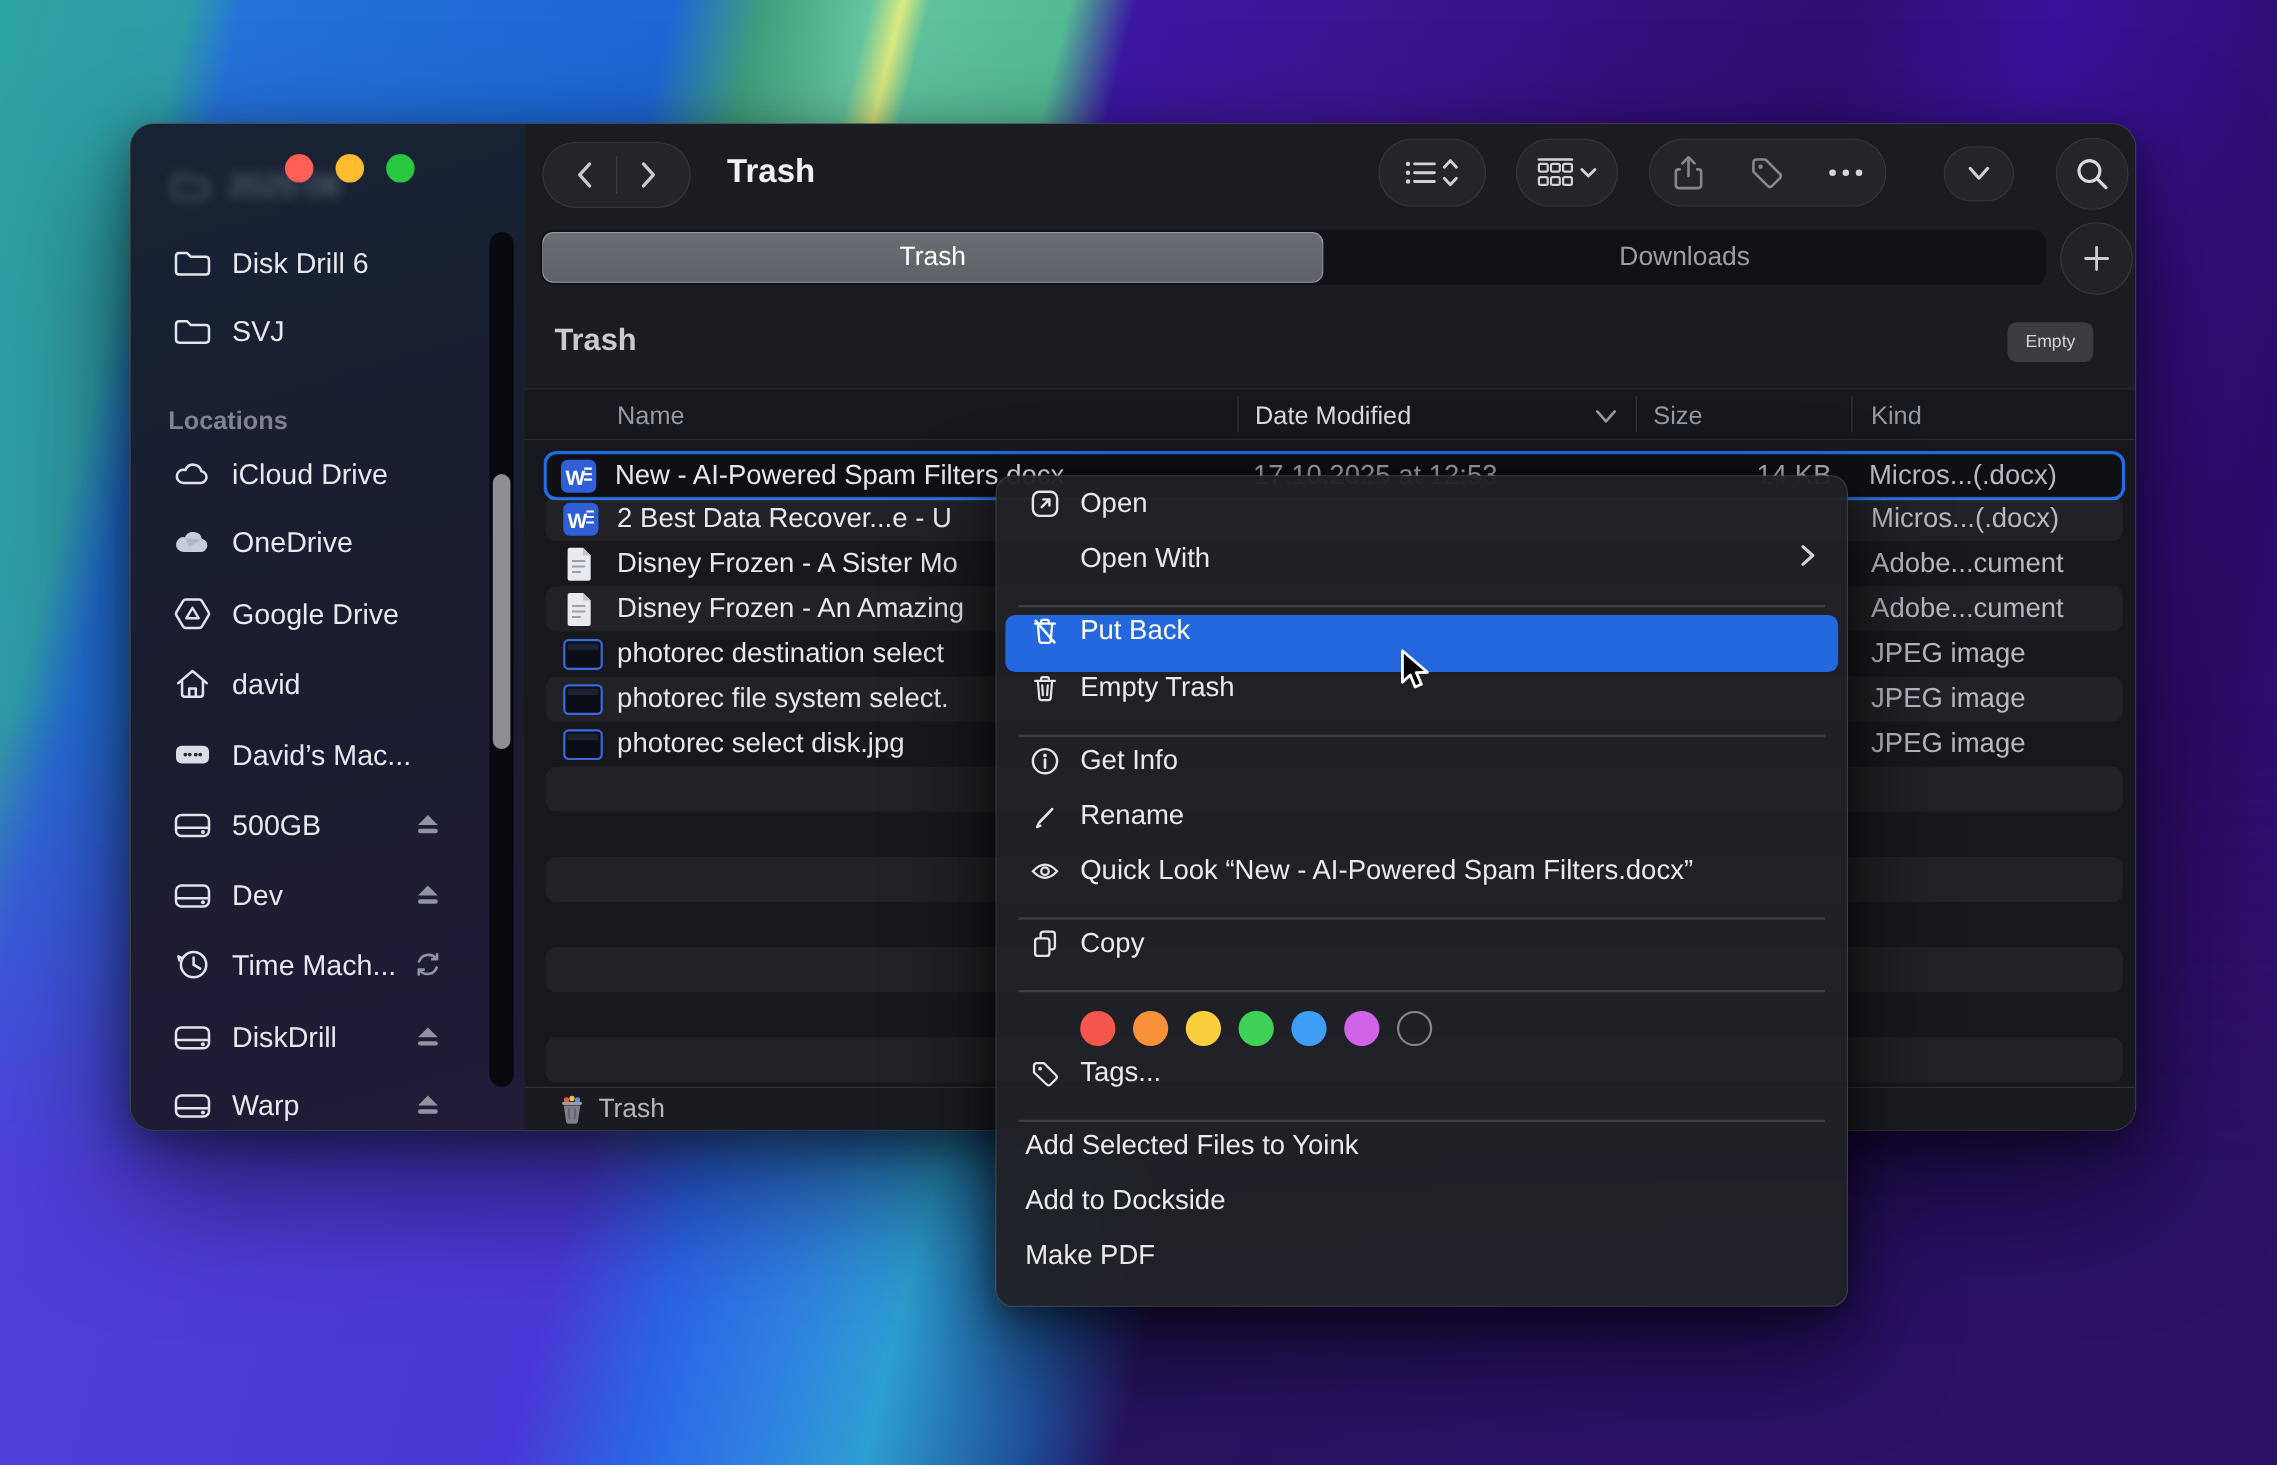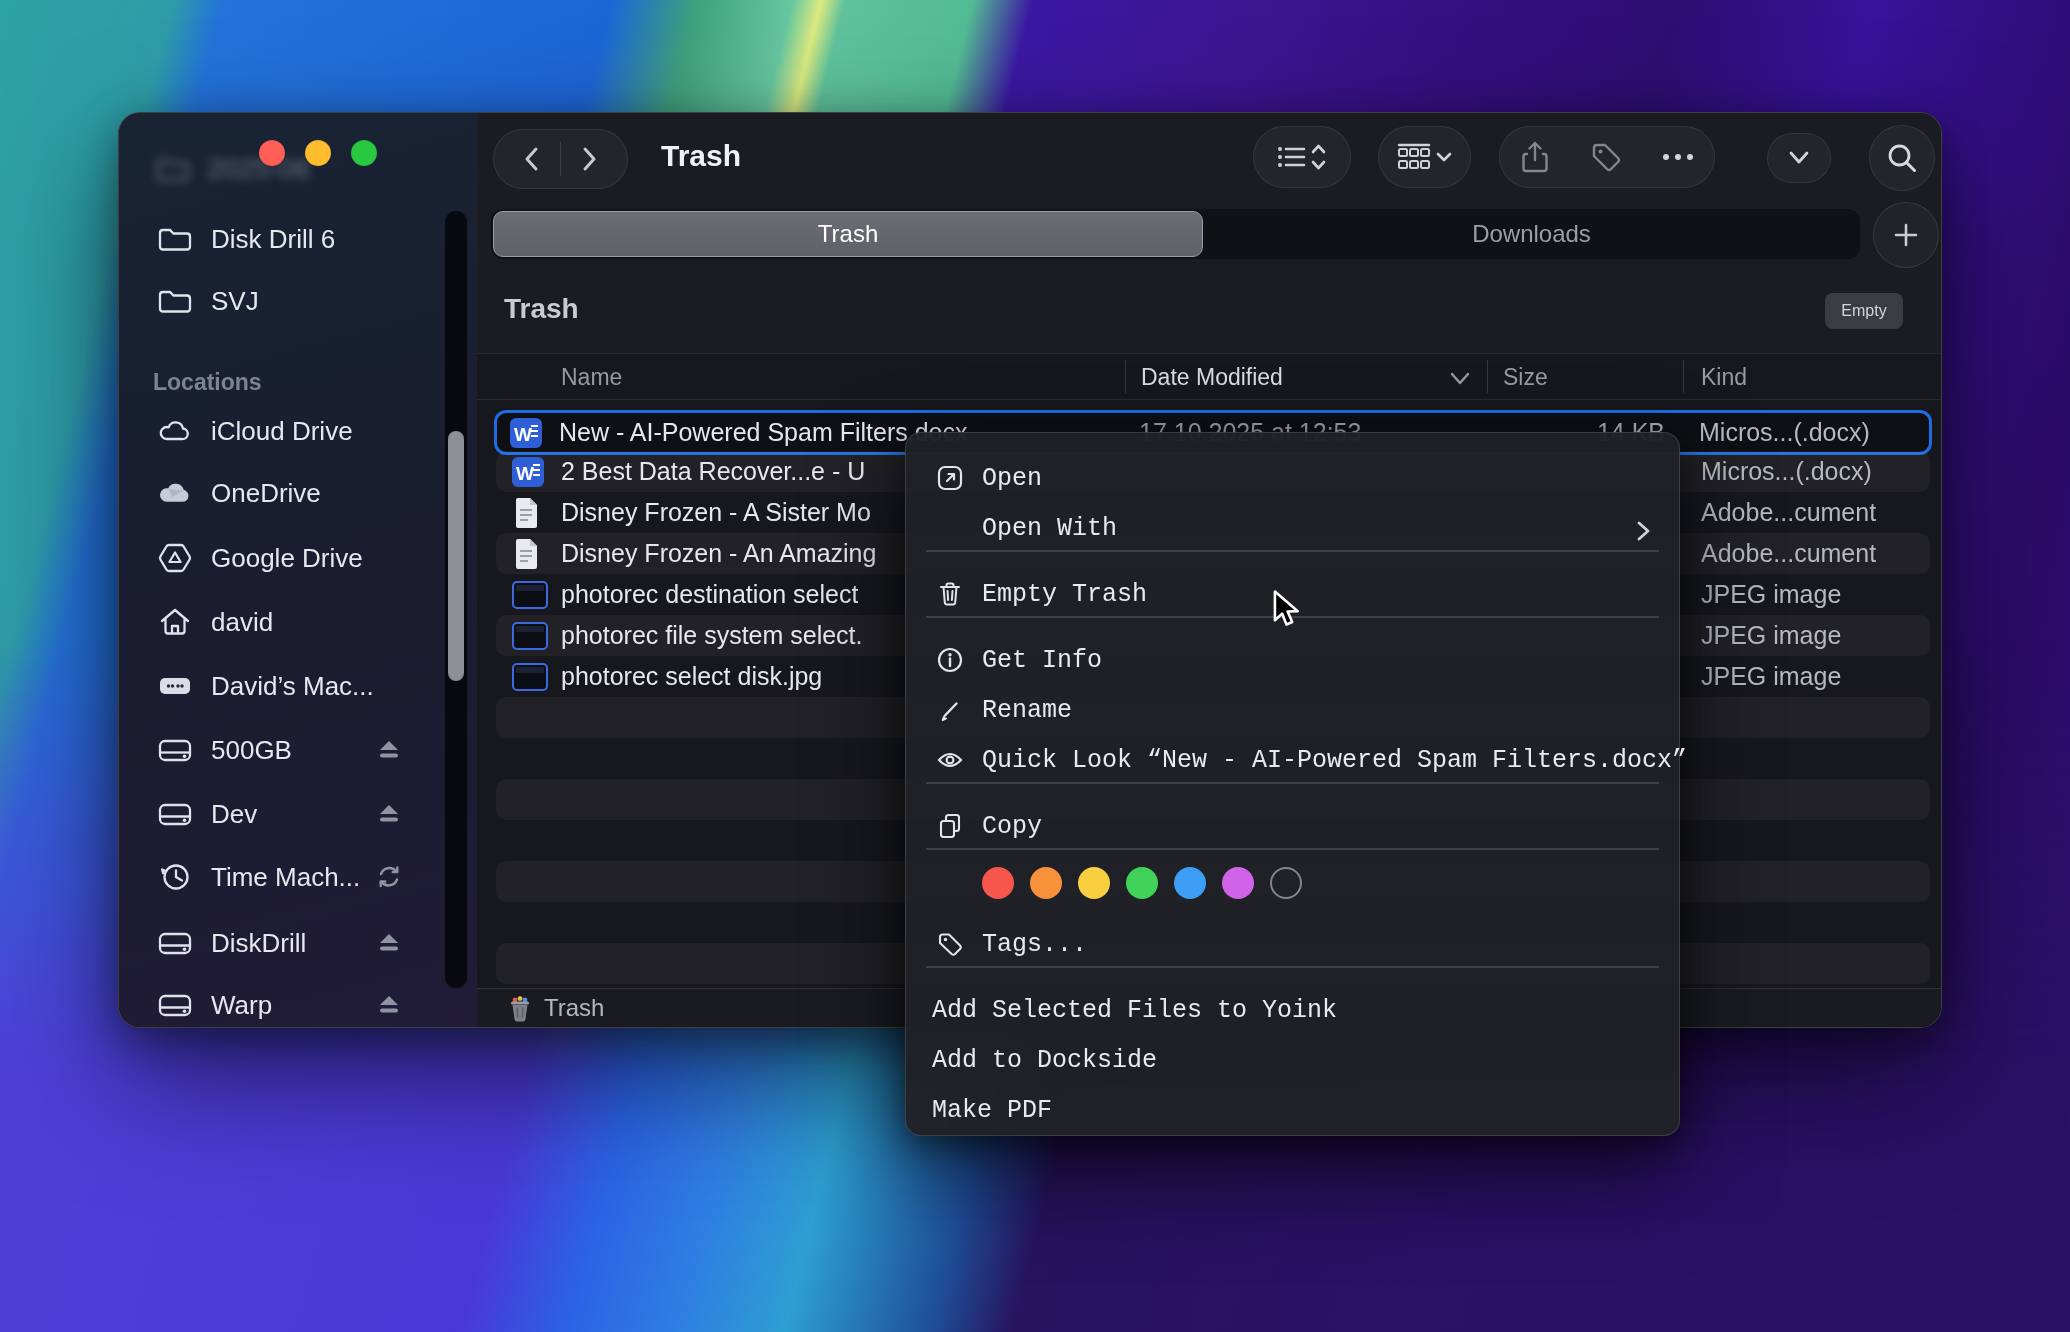--- a/index.html
+++ b/index.html
@@ -65,21 +65,21 @@
   .c-date{left:645px;color:#9fa3ad;} .c-size{left:981px;width:190px;justify-content:flex-end;color:#aeb2bb;}
   .c-kind{left:1205px;color:#b6b9c1;}
   .statusbar{position:absolute;left:0;bottom:0;width:100%;height:38px;border-top:1px solid rgba(255,255,255,.1);
     display:flex;align-items:center;background:#1a1b20;}
   .statusbar .slabel{margin-left:10px;color:#b4b7bf;font-size:24px;}
   
   .menu{position:absolute;left:905px;top:432px;width:775px;border-radius:16px;
     background:rgba(32,33,38,.97);border:1px solid rgba(255,255,255,.13);
     box-shadow:0 40px 90px rgba(0,0,0,.6),0 8px 30px rgba(0,0,0,.45);
     padding:10px 0;box-sizing:border-box;}
-  .mi{position:relative;height:50px;display:flex;align-items:flex-end;padding-left:26px;color:#e9eaee;font-size:25px;font-family:Liberation Mono, monospace;}
+  .mi{position:relative;height:50px;display:flex;align-items:flex-start;padding-left:26px;color:#e9eaee;font-size:25px;}
   .mi .mico{width:36px;flex:0 0 36px;display:flex;align-items:center;justify-content:center;}
   .mi .mlabel{margin-left:14px;white-space:nowrap;}
   .mi.noicon .mlabel{margin-left:0;}
   .mi.indent{padding-left:76px;}
   .mi.hl{height:52px;margin:0 8px;padding-left:18px;border-radius:9px;background:#2468df;color:#fff;}
   .msep{height:2px;margin:7px 20px;background:rgba(255,255,255,.14);}
   .subarrow{position:absolute;right:28px;color:#cfd2d8;font-size:26px;}
   .dotrow{height:52px;display:flex;align-items:center;gap:16px;padding-left:76px;}
   .dot{width:32px;height:32px;border-radius:50%;}
   .dot.empty{background:transparent;border:2.5px solid #85868c;box-sizing:border-box;}
@@ -483,20 +483,29 @@
     </div>
     <div class="mi indent noicon">
       <span class="mlabel">Open With</span>
       <span class="subarrow">
           <svg width="16" height="24" viewBox="0 0 16 24">
             <path d="M4 4 l9 8 -9 8" fill="none" stroke="#cfd2d8" stroke-width="2.8" stroke-linecap="round" stroke-linejoin="round"></path>
           </svg>
         </span>
     </div>
     <div class="msep"></div>
+    <div class="mi hl" style="background: rgb(36, 104, 223);">
+      <span class="mico">
+          <svg width="30" height="30" viewBox="0 0 30 30">
+            <path d="M6 8 h18 M11.5 8 v-1.8 q0-1.6 1.6-1.6 h3.8 q1.6 0 1.6 1.6 V8 M8.5 8 l1.3 15.5 q.2 2 2.2 2 h6 q2 0 2.2-2 L21.5 8" fill="none" stroke="#fff" stroke-width="2.1" stroke-linecap="round"></path>
+            <path d="M6.5 5.5 L23.5 25" stroke="#fff" stroke-width="2.3" stroke-linecap="round"></path>
+          </svg>
+        </span>
+      <span class="mlabel">Put Back</span>
+    </div>
     <div class="mi">
       <span class="mico">
           <svg width="30" height="30" viewBox="0 0 30 30">
             <path d="M6 8 h18 M11.5 8 v-1.8 q0-1.6 1.6-1.6 h3.8 q1.6 0 1.6 1.6 V8 M8.5 8 l1.3 15.5 q.2 2 2.2 2 h6 q2 0 2.2-2 L21.5 8 M12.5 12 l.6 9 M17.5 12 l-.6 9" fill="none" stroke="#e2e4ea" stroke-width="2" stroke-linecap="round"></path>
           </svg>
         </span>
       <span class="mlabel">Empty Trash</span>
     </div>
     <div class="msep"></div>
     <div class="mi">

